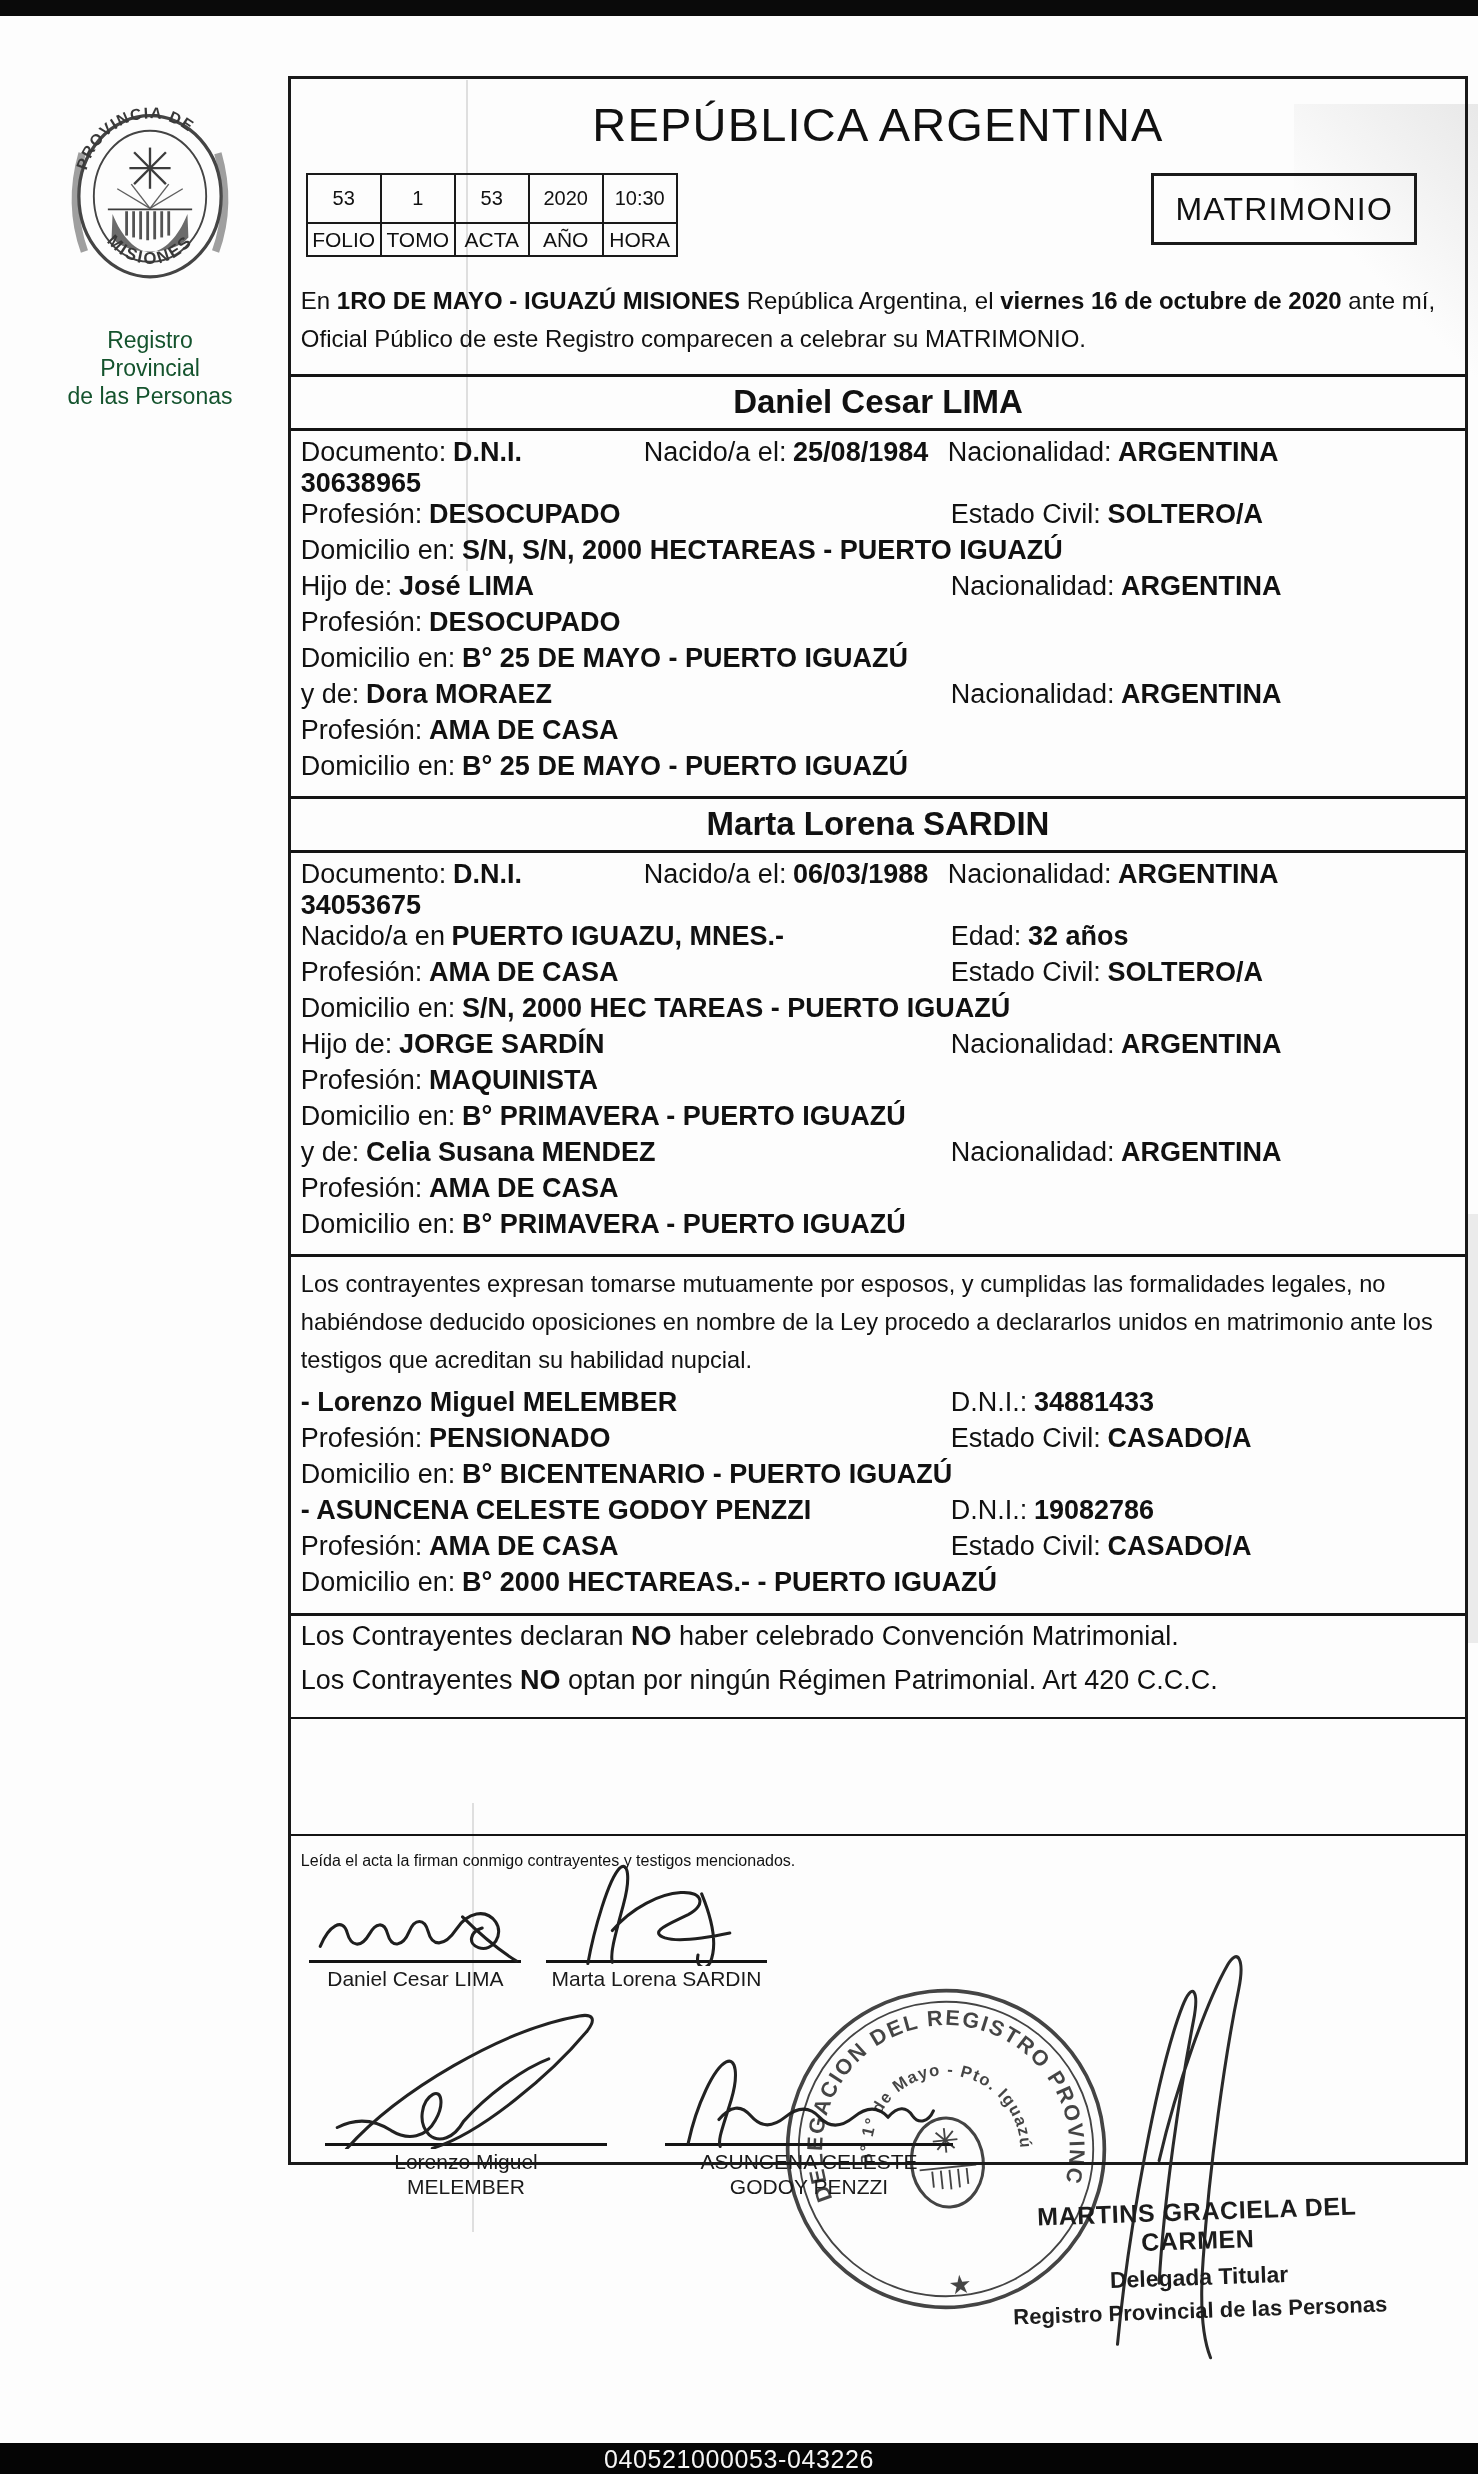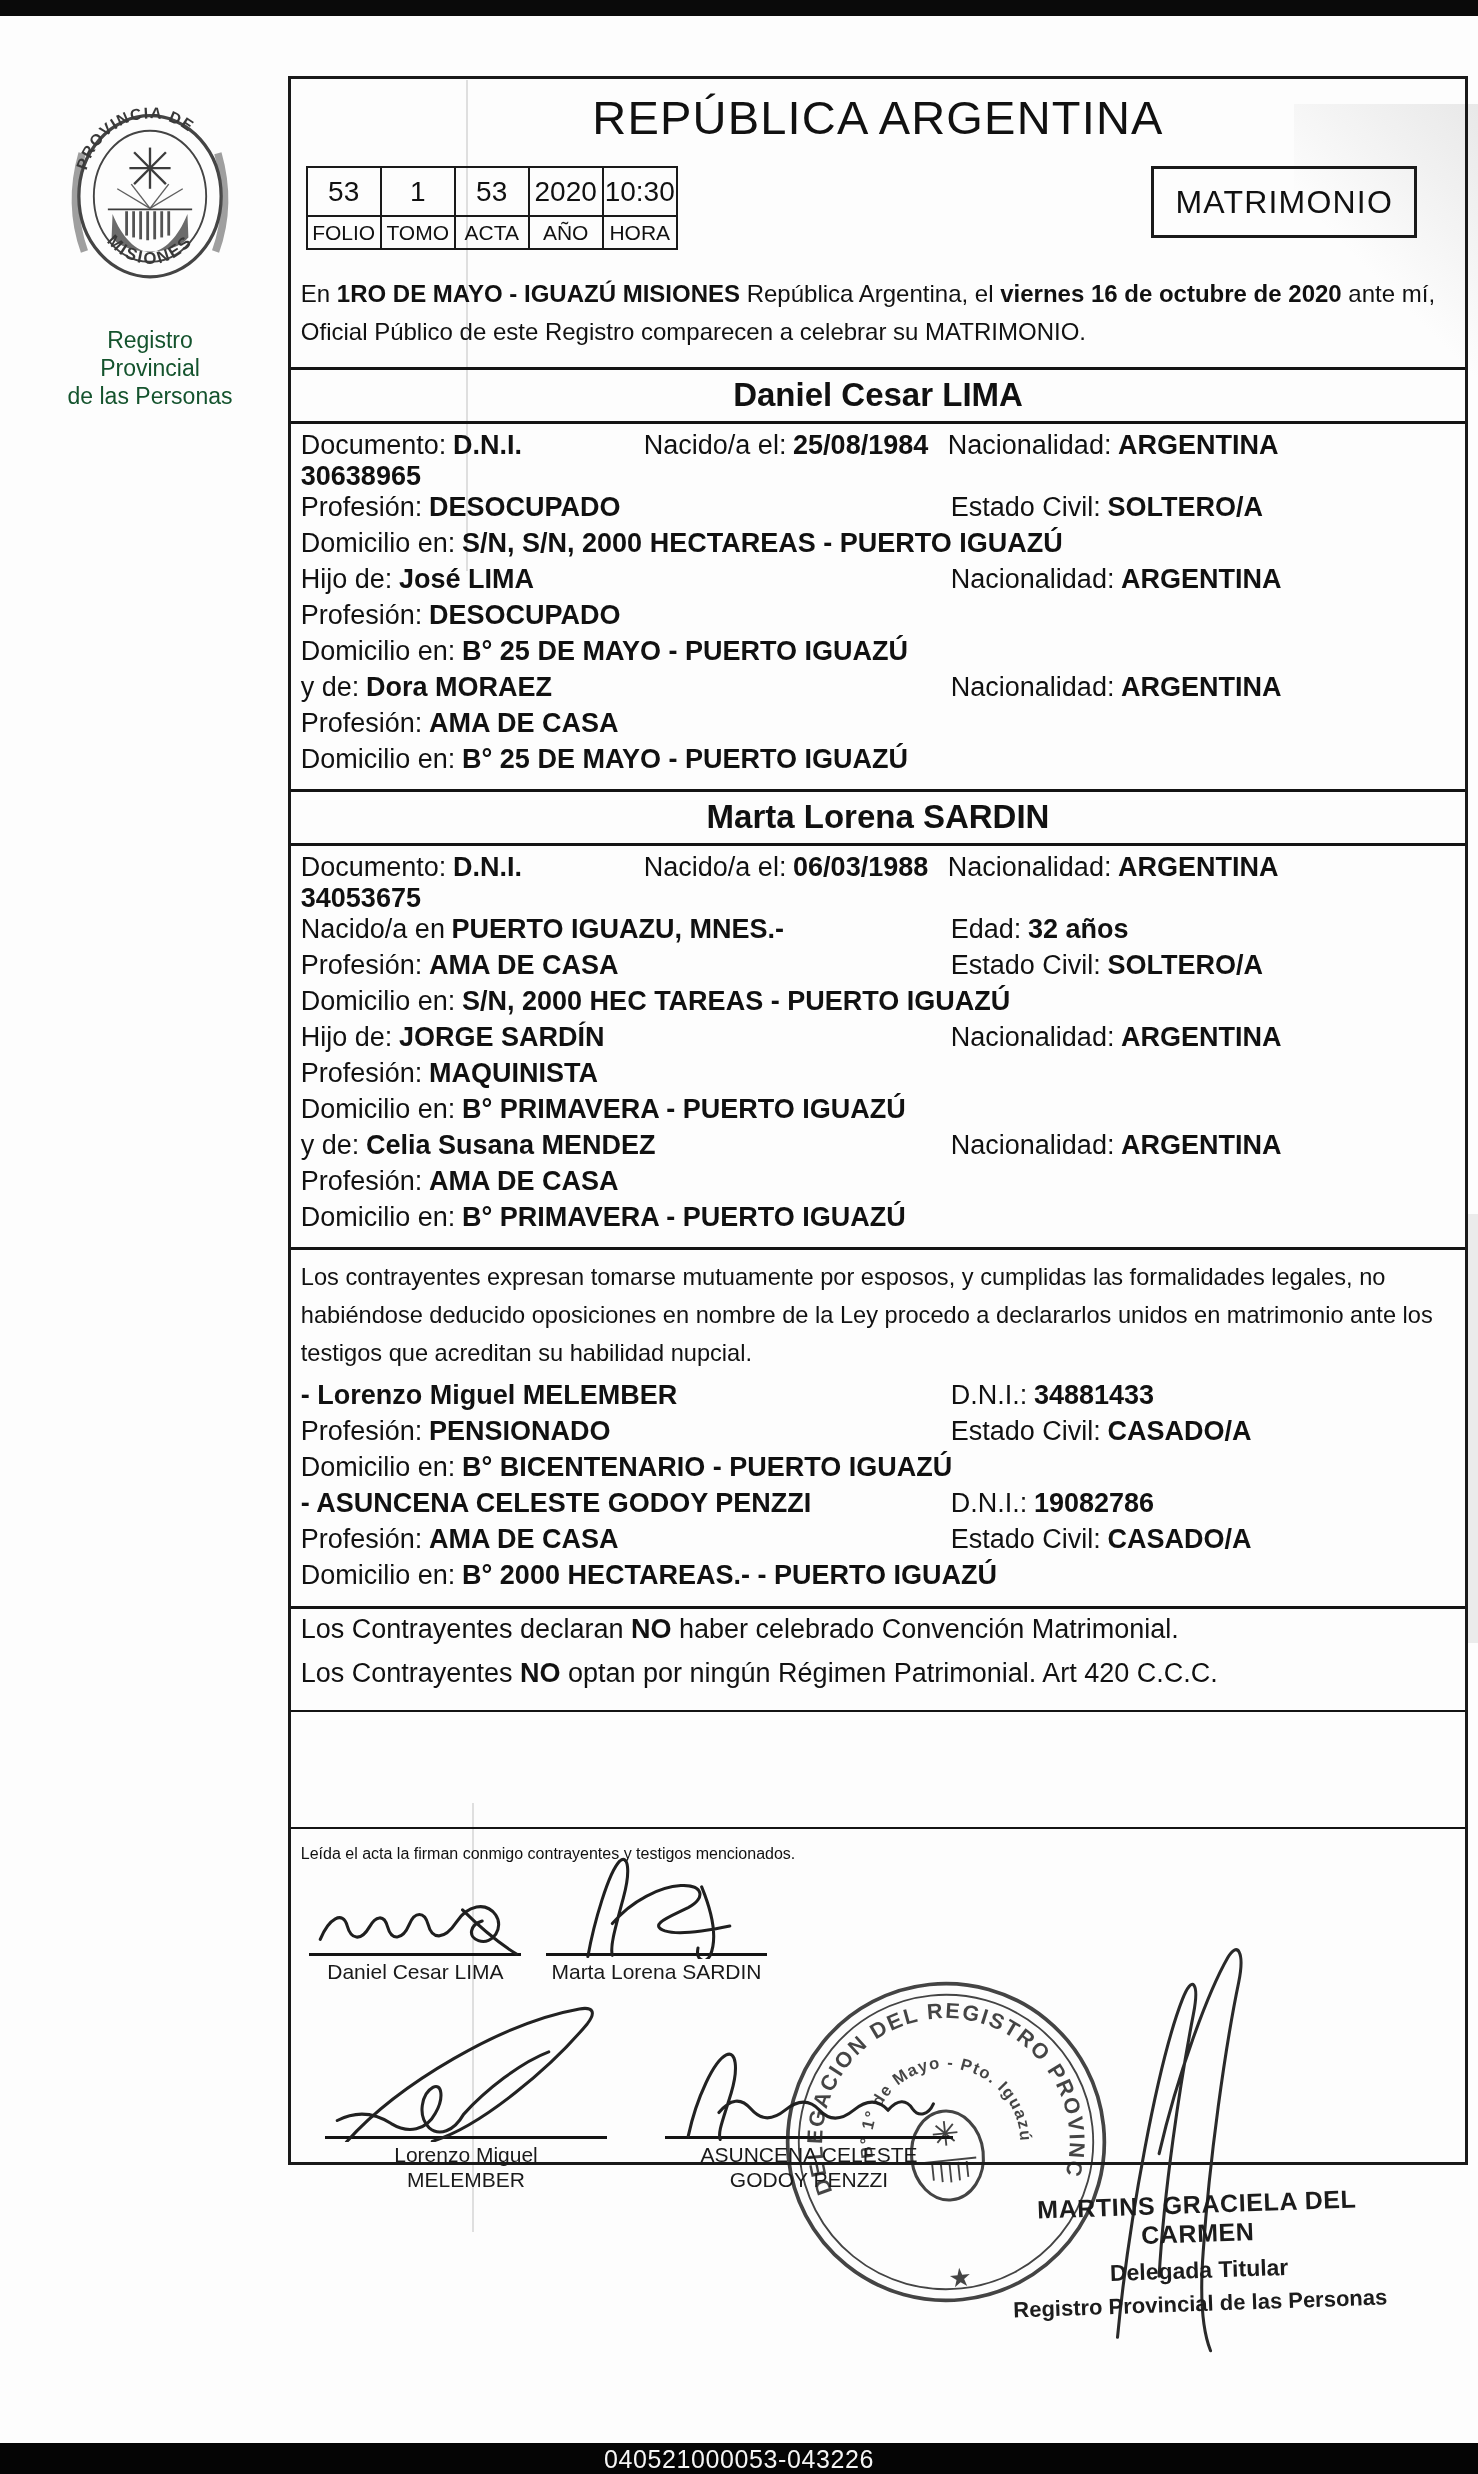--- a/index.html
+++ b/index.html
@@ -15,26 +15,26 @@
   .crease2{left:472px;top:1803px;height:429px;}
 
   
   .crest{position:absolute;left:56px;top:97px;width:188px;text-align:center;}
   .crest svg{width:188px;height:206px;opacity:.88;}
   .crest-caption{margin-top:21px;font-size:23px;line-height:28px;color:#14532d;}
 
   
   .docbox{position:absolute;left:288px;top:76px;width:1180px;height:2089px;
           border:3.1px solid #1a1a1a;box-sizing:border-box;display:flex;flex-direction:column;}
-  .title{ text-align:center;font-size:47px;letter-spacing:1.2px;padding-top:11px;}
+  .title{ text-align:center;font-size:47px;letter-spacing:1.2px;padding-top:18px;}
   .meta-row{display:flex;align-items:flex-start;justify-content:space-between;
             margin:21px 48px 0 14.7px;}
   table.meta{border-collapse:collapse;}
   table.meta td{border:2.5px solid #1a1a1a;text-align:center;vertical-align:middle;}
-  table.meta .val-row td{width:70px;height:45px;font-size:28px;}
+  table.meta .val-row td{width:70px;height:45px;font-size:20px;}
   table.meta .lab-row td{height:29px;font-size:21px;}
   .badge{border:3.1px solid #1a1a1a;padding:14.7px 21px;font-size:32px;letter-spacing:1.2px;}
   .intro{margin:24.5px 8.6px 16px 9.8px;font-size:24px;line-height:38px;}
   .b{font-weight:700;}
 
   .sec-name{border-top:3.1px solid #141414;border-bottom:3.1px solid #141414;
             text-align:center;font-weight:700;font-size:33px;padding:6.1px 0 7.4px 0;}
   .pblock{padding:6.1px 6.1px 8.6px 9.8px;}
   .row{display:flex;align-items:baseline;min-height:36px;font-size:27px;}
   .kv .lab{white-space:pre;}

